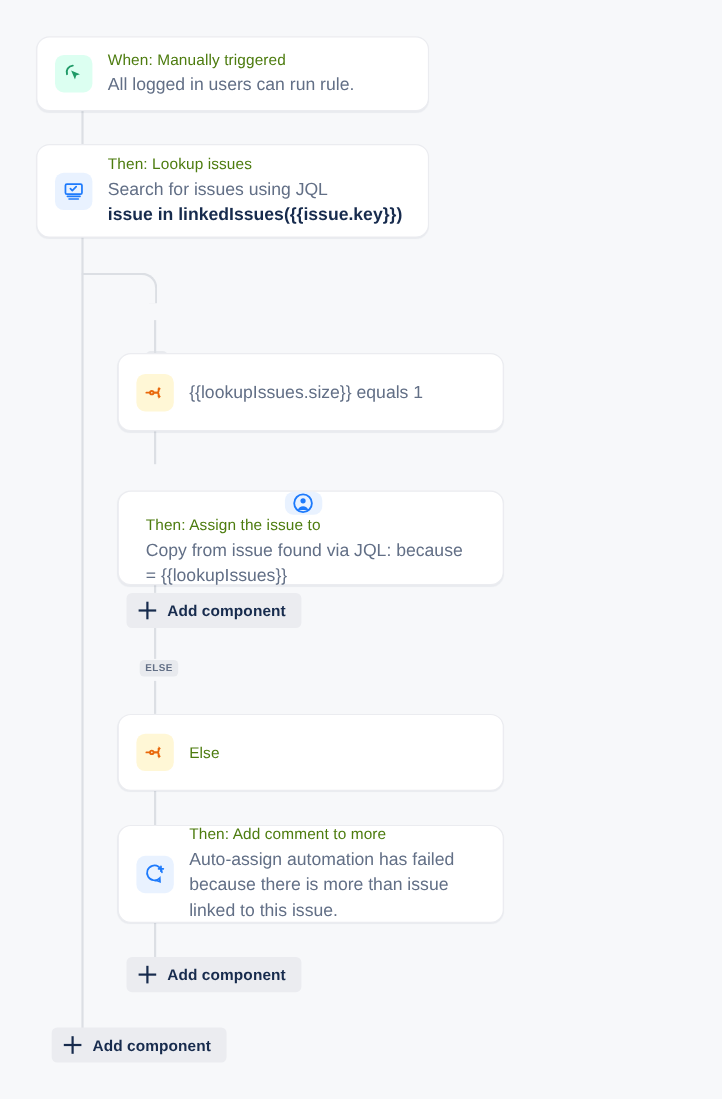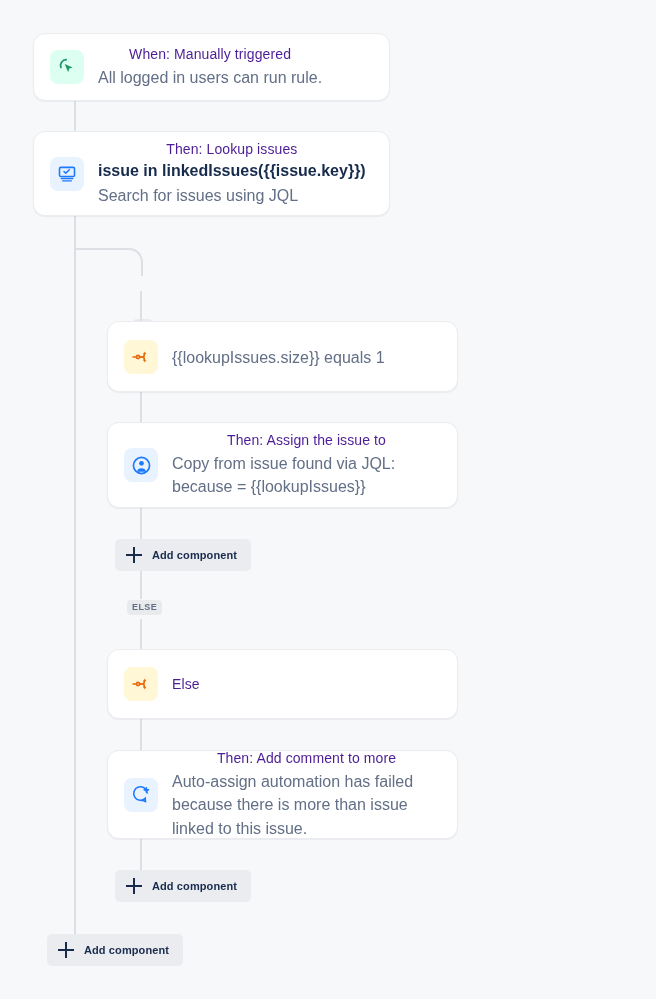--- a/index.html
+++ b/index.html
@@ -74,24 +74,23 @@
   .icon-blue   { background: #e9f2ff; }
   .icon-yellow { background: #fff7d6; }
 
   .card-body {
     display: flex;
     flex-direction: column;
     justify-content: center;
   }
   .card-title {
     font-size: 14px;
-    color: #4c1d95;
+    color: #4d7c0f;
     line-height: 1.35;
     letter-spacing: 0.1px;
-    text-align: center;
   }
   .card-sub {
     font-size: 16px;
     color: #626f86;
     line-height: 1.45;
     margin-top: 2px;
     max-width: 300px;
   }
   .card-sub.strong {
     color: #172b4d;
@@ -124,21 +123,21 @@
     position: absolute;
     background: #172b4d;
   }
   .add-btn .plus::before {
     left: 8px; top: 1px; width: 2px; height: 16px;
   }
   .add-btn .plus::after {
     top: 8px; left: 1px; height: 2px; width: 16px;
   }
   .add-btn .add-label {
-    font-size: 11px;
+    font-size: 14px;
     font-weight: 700;
     color: #172b4d;
     letter-spacing: 0.1px;
   }
 </style>
 </head>
 <body>
 
 <div class="canvas">
 
@@ -183,42 +182,42 @@
     <div class="card-icon icon-blue">
       <svg width="20" height="20" viewBox="0 0 24 24" aria-hidden="true">
         <rect x="3" y="4" width="18" height="11" rx="1.6" fill="none" stroke="#1d7afc" stroke-width="1.9"></rect>
         <path d="M8.4 9l2.1 2.1 4.2-4.2" fill="none" stroke="#1d7afc" stroke-width="1.9" stroke-linecap="round" stroke-linejoin="round"></path>
         <rect x="4.2" y="16.6" width="15.6" height="1.7" rx="0.85" fill="#1d7afc"></rect>
         <rect x="6" y="19.4" width="12" height="1.7" rx="0.85" fill="#1d7afc"></rect>
       </svg>
     </div>
     <div class="card-body">
       <div class="card-title">Then: Lookup issues</div>
+      <div class="card-sub">Search for issues using JQL</div>
       <div class="card-sub strong">issue in linkedIssues({{issue.key}})</div>
-      <div class="card-sub">Search for issues using JQL</div>
     </div>
   </div>
 
   <div class="card" style="left:107px; top:321px; width:351px; height:71px;">
     <div class="card-icon icon-yellow">
       <svg width="20" height="20" viewBox="0 0 24 24" aria-hidden="true">
         <path d="M2.5 12h4.2" stroke="#e9690c" stroke-width="2" stroke-linecap="round" fill="none"></path>
         <circle cx="8.4" cy="12" r="1.9" fill="none" stroke="#e9690c" stroke-width="2"></circle>
         <path d="M10.6 12h3.2a2 2 0 0 0 2-2V7.8" fill="none" stroke="#e9690c" stroke-width="2" stroke-linecap="round"></path>
         <path d="M10.6 12h3.2a2 2 0 0 1 2 2v2.2" fill="none" stroke="#e9690c" stroke-width="2" stroke-linecap="round"></path>
         <path d="M15.8 5.4l2.4 2.4-2.4 2.4z" fill="#e9690c"></path>
         <path d="M15.8 13.8l2.4 2.4-2.4 2.4z" fill="#e9690c"></path>
       </svg>
     </div>
     <div class="card-body">
       <div class="card-sub">{{lookupIssues.size}} equals 1</div>
     </div>
   </div>
 
-  <div class="card" style="left:107px; top:422px; width:351px; height:86px;">
+  <div class="card" style="left:107px; top:446px; width:351px; height:86px;flex-direction:column;">
     <div class="card-icon icon-blue">
       <svg width="21" height="21" viewBox="0 0 24 24" aria-hidden="true">
         <circle cx="12" cy="12" r="9.2" fill="none" stroke="#1d7afc" stroke-width="1.9"></circle>
         <circle cx="12" cy="9.5" r="2.7" fill="#1d7afc"></circle>
         <path d="M6.6 19.1a5.7 5.7 0 0 1 10.8 0" fill="#1d7afc"></path>
       </svg>
     </div>
     <div class="card-body">
       <div class="card-title">Then: Assign the issue to</div>
       <div class="card-sub">Copy from issue found via JQL: because = {{lookupIssues}}</div>

